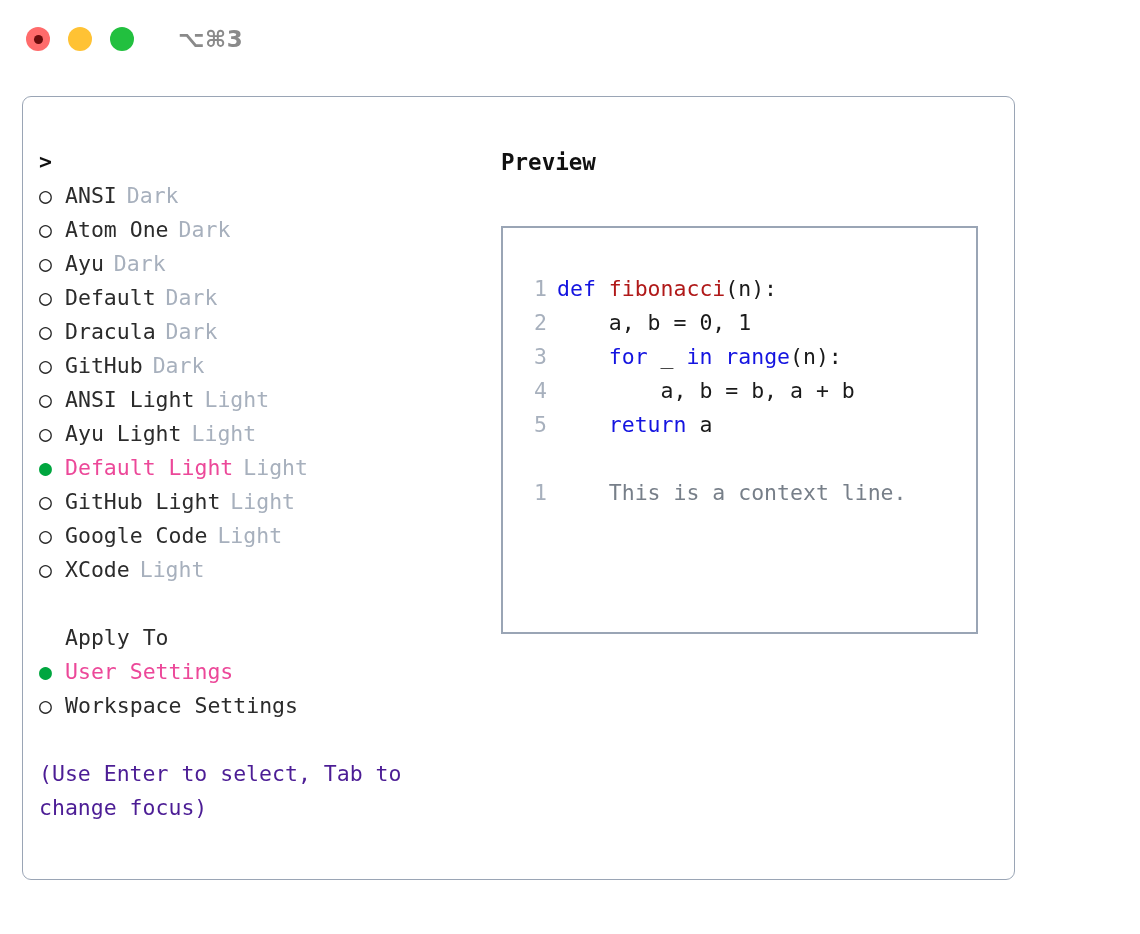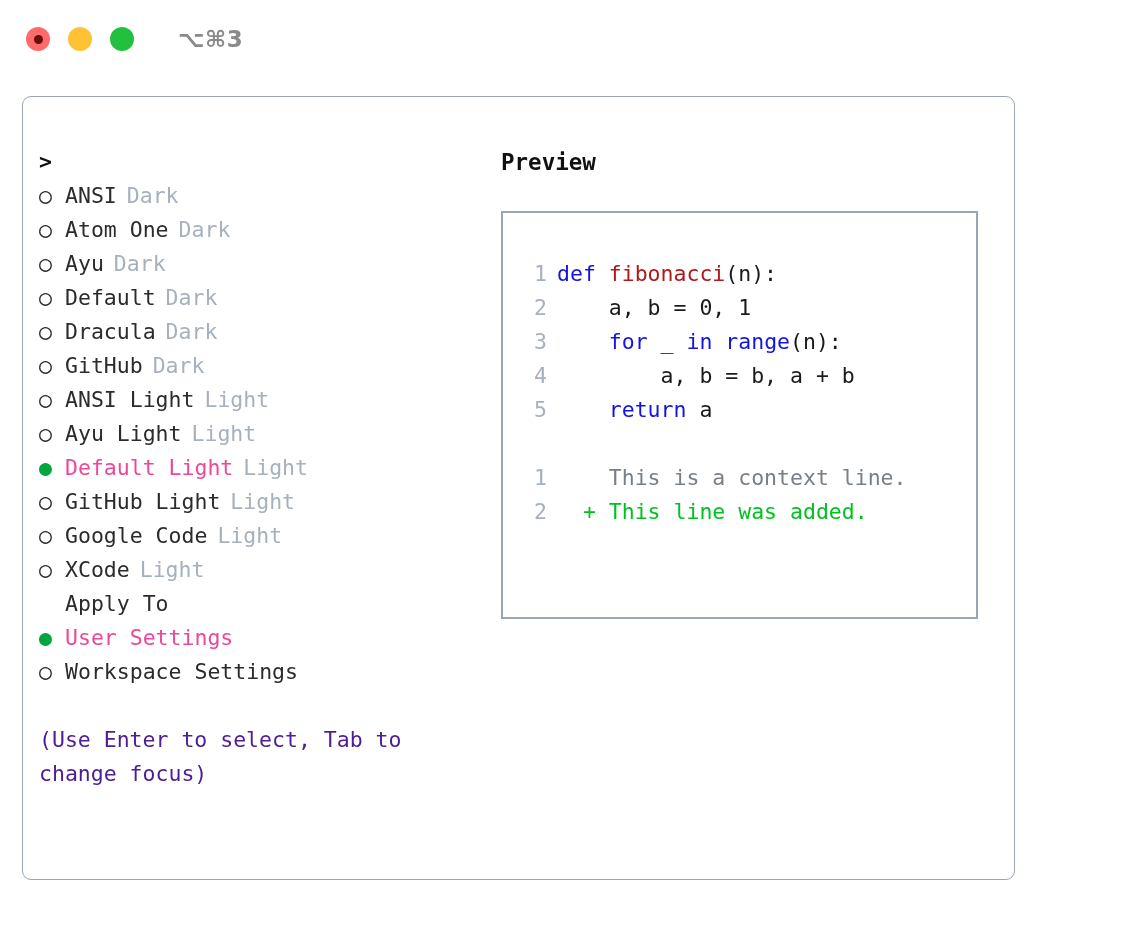--- a/index.html
+++ b/index.html
@@ -121,20 +121,21 @@
     font-size: 22.5px;
   }
   .header-row .marker { color: #111111; font-weight: bold; }
 
   .row .label { color: #2b2b2b; }
   .row .mode  { color: #a7b0bd; padding-left: 10px; }
   .row.selected .label { color: #ec4899; }
   .row.selected .mode  { color: #a7b0bd; }
 
   .section-title {
+    margin-top: 34px;
     font-size: 21.5px;
     line-height: 34px;
     color: #2b2b2b;
     padding-left: 26px;
     white-space: pre;
   }
 
   .hint {
     margin-top: 34px;
     font-size: 21.5px;
@@ -149,21 +150,21 @@
     position: absolute;
     left: 478px;
     top: 48px;
     width: 500px;
   }
   .preview-title {
     font-size: 22.5px;
     font-weight: bold;
     color: #111111;
     line-height: 34px;
-    margin-bottom: 32px;
+    margin-bottom: 47px;
   }
   .preview-box {
     width: 477px;
     height: 408px;
     border: 2px solid #9aa5b5;
     background: #ffffff;
     padding: 44px 0 0 18px;
   }
 
   .code-line {
@@ -244,20 +245,19 @@
           <div id="code-block">
               <div class="code-line"><span class="lineno">1</span><span class="kw">def </span><span class="fn">fibonacci</span><span class="plain">(n):</span></div>
               <div class="code-line"><span class="lineno">2</span><span class="plain">    a, b = 0, 1</span></div>
               <div class="code-line"><span class="lineno">3</span><span class="plain">    </span><span class="kw">for</span><span class="plain"> _ </span><span class="kw">in range</span><span class="plain">(n):</span></div>
               <div class="code-line"><span class="lineno">4</span><span class="plain">        a, b = b, a + b</span></div>
               <div class="code-line"><span class="lineno">5</span><span class="plain">    </span><span class="kw">return</span><span class="plain"> a</span></div>
             </div>
           <div class="gap"></div>
           <div id="diff-block">
               <div class="code-line"><span class="lineno">1</span><span class="diff-context">    </span><span class="diff-context">This is a context line.</span></div>
-              <div class="code-line"><span class="lineno">2</span><span class="diff-add">  + </span><span class="diff-add">This line was added.</span></div>
             </div>
         </div>
       </div>
 
     </div>
   </div>
 </div>
 
 </body></html>

